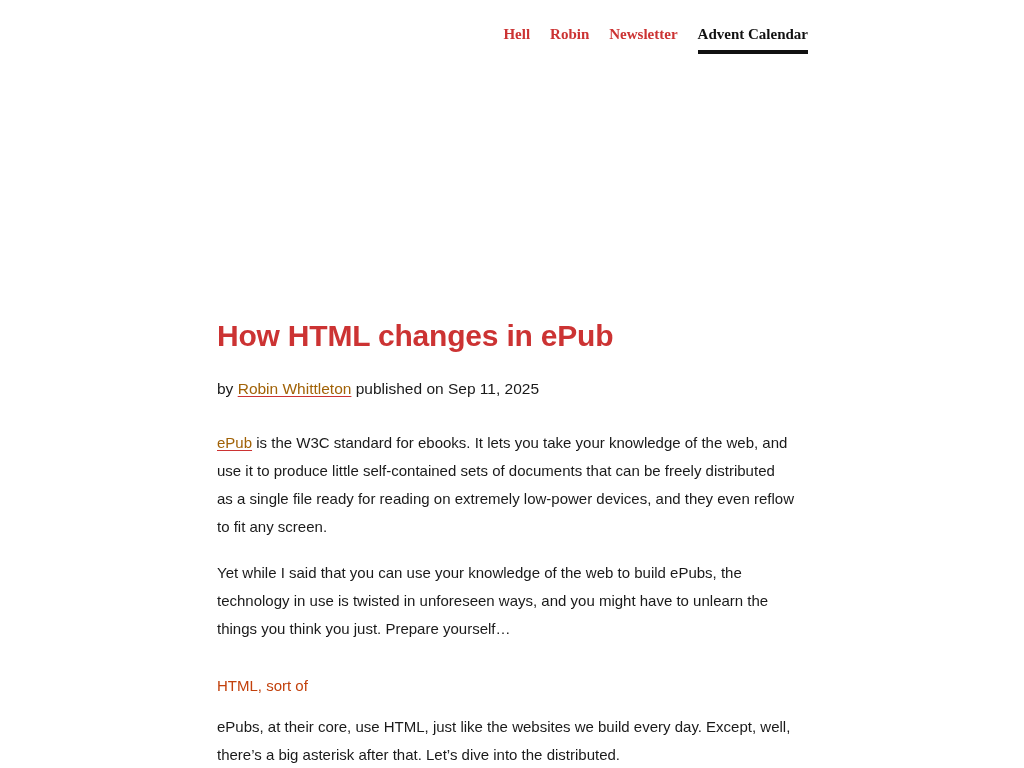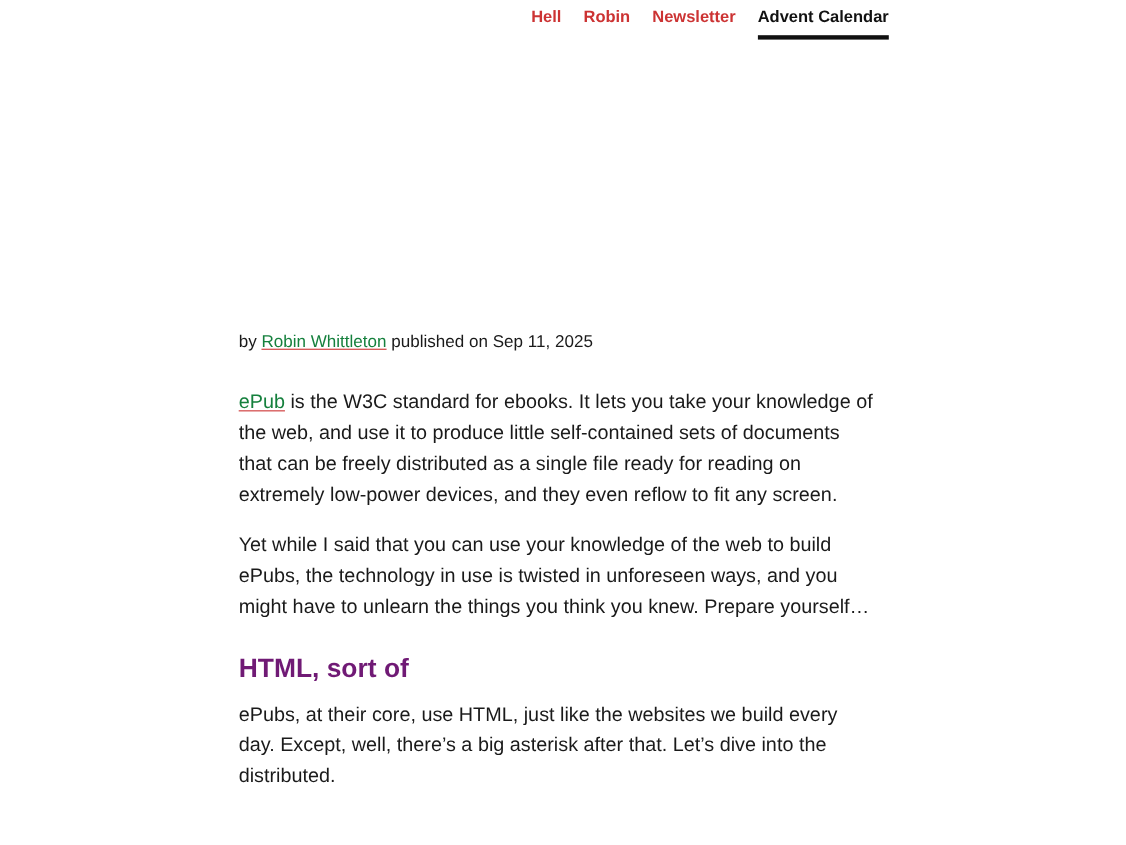--- a/index.html
+++ b/index.html
@@ -13,23 +13,24 @@
   }
   body {
     font-family: "Liberation Sans", sans-serif;
     color: #1a1a1a;
     -webkit-font-smoothing: antialiased;
   }
 
   
   .site-header {
     width: 100%;
-    padding: 6px 216px 0 0;
+    padding: 24px 216px 0 0;
     display: flex;
     justify-content: flex-end;
+    font-family: Liberation Serif, serif;
   }
   .main-nav {
     display: flex;
     align-items: flex-start;
     gap: 20px;
   }
   .nav-link {
     font-size: 15px;
     font-weight: bold;
     color: #cc3333;
@@ -63,64 +64,65 @@
     margin: 0 0 26px 0;
     letter-spacing: -0.2px;
   }
   .article-byline {
     font-size: 15.5px;
     line-height: 20px;
     margin: 0 0 30px 0;
     color: #1a1a1a;
   }
   .link {
-    color: #15803d;
+    color: #a16207;
     text-decoration: underline;
     text-decoration-color: #cc3333;
     text-underline-offset: 2px;
     cursor: pointer;
   }
   .article-body p {
-    font-size: 18px;
+    font-size: 15px;
     line-height: 28px;
     margin: 0 12px 18px 0;
     color: #1a1a1a;
   }
   .article-body p:last-child { margin-bottom: 0; }
   .section-heading {
-    font-size: 24px;
+    font-size: 15px;
     line-height: 26px;
-    font-weight: bold;
-    color: #701a75;
+    font-weight: normal;
+    color: #c2410c;
     margin: 30px 0 14px 0;
   }
 </style>
 </head>
 <body>
 
 <header class="site-header">
   <nav class="main-nav">
     <a class="nav-link" href="#">Hell</a>
     <a class="nav-link" href="#">Robin</a>
     <a class="nav-link" href="#">Newsletter</a>
     <a class="nav-link is-active" href="#">Advent Calendar</a>
   </nav>
 </header>
 
 <div class="content-wrap">
   <article class="article">
 
+    <h1 class="article-title">How HTML changes in ePub</h1>
 
     <p class="article-byline"><span>by </span><a class="link" href="#">Robin Whittleton</a><span> published on Sep 11, 2025</span></p>
 
     <div class="article-body">
 
       <p><a class="link" href="#">ePub</a><span> is the W3C standard for ebooks. It lets you take your knowledge of the web, and use it to produce little self-contained sets of documents that can be freely distributed as a single file ready for reading on extremely low-power devices, and they even reflow to fit any screen.</span></p>
 
-      <p>Yet while I said that you can use your knowledge of the web to build ePubs, the technology in use is twisted in unforeseen ways, and you might have to unlearn the things you think you knew. Prepare yourself…</p>
+      <p>Yet while I said that you can use your knowledge of the web to build ePubs, the technology in use is twisted in unforeseen ways, and you might have to unlearn the things you think you just. Prepare yourself…</p>
 
       <h2 class="section-heading">HTML, sort of</h2>
 
       <p>ePubs, at their core, use HTML, just like the websites we build every day. Except, well, there’s a big asterisk after that. Let’s dive into the distributed.</p>
 
     </div>
   </article>
 </div>
 
 </body></html>

